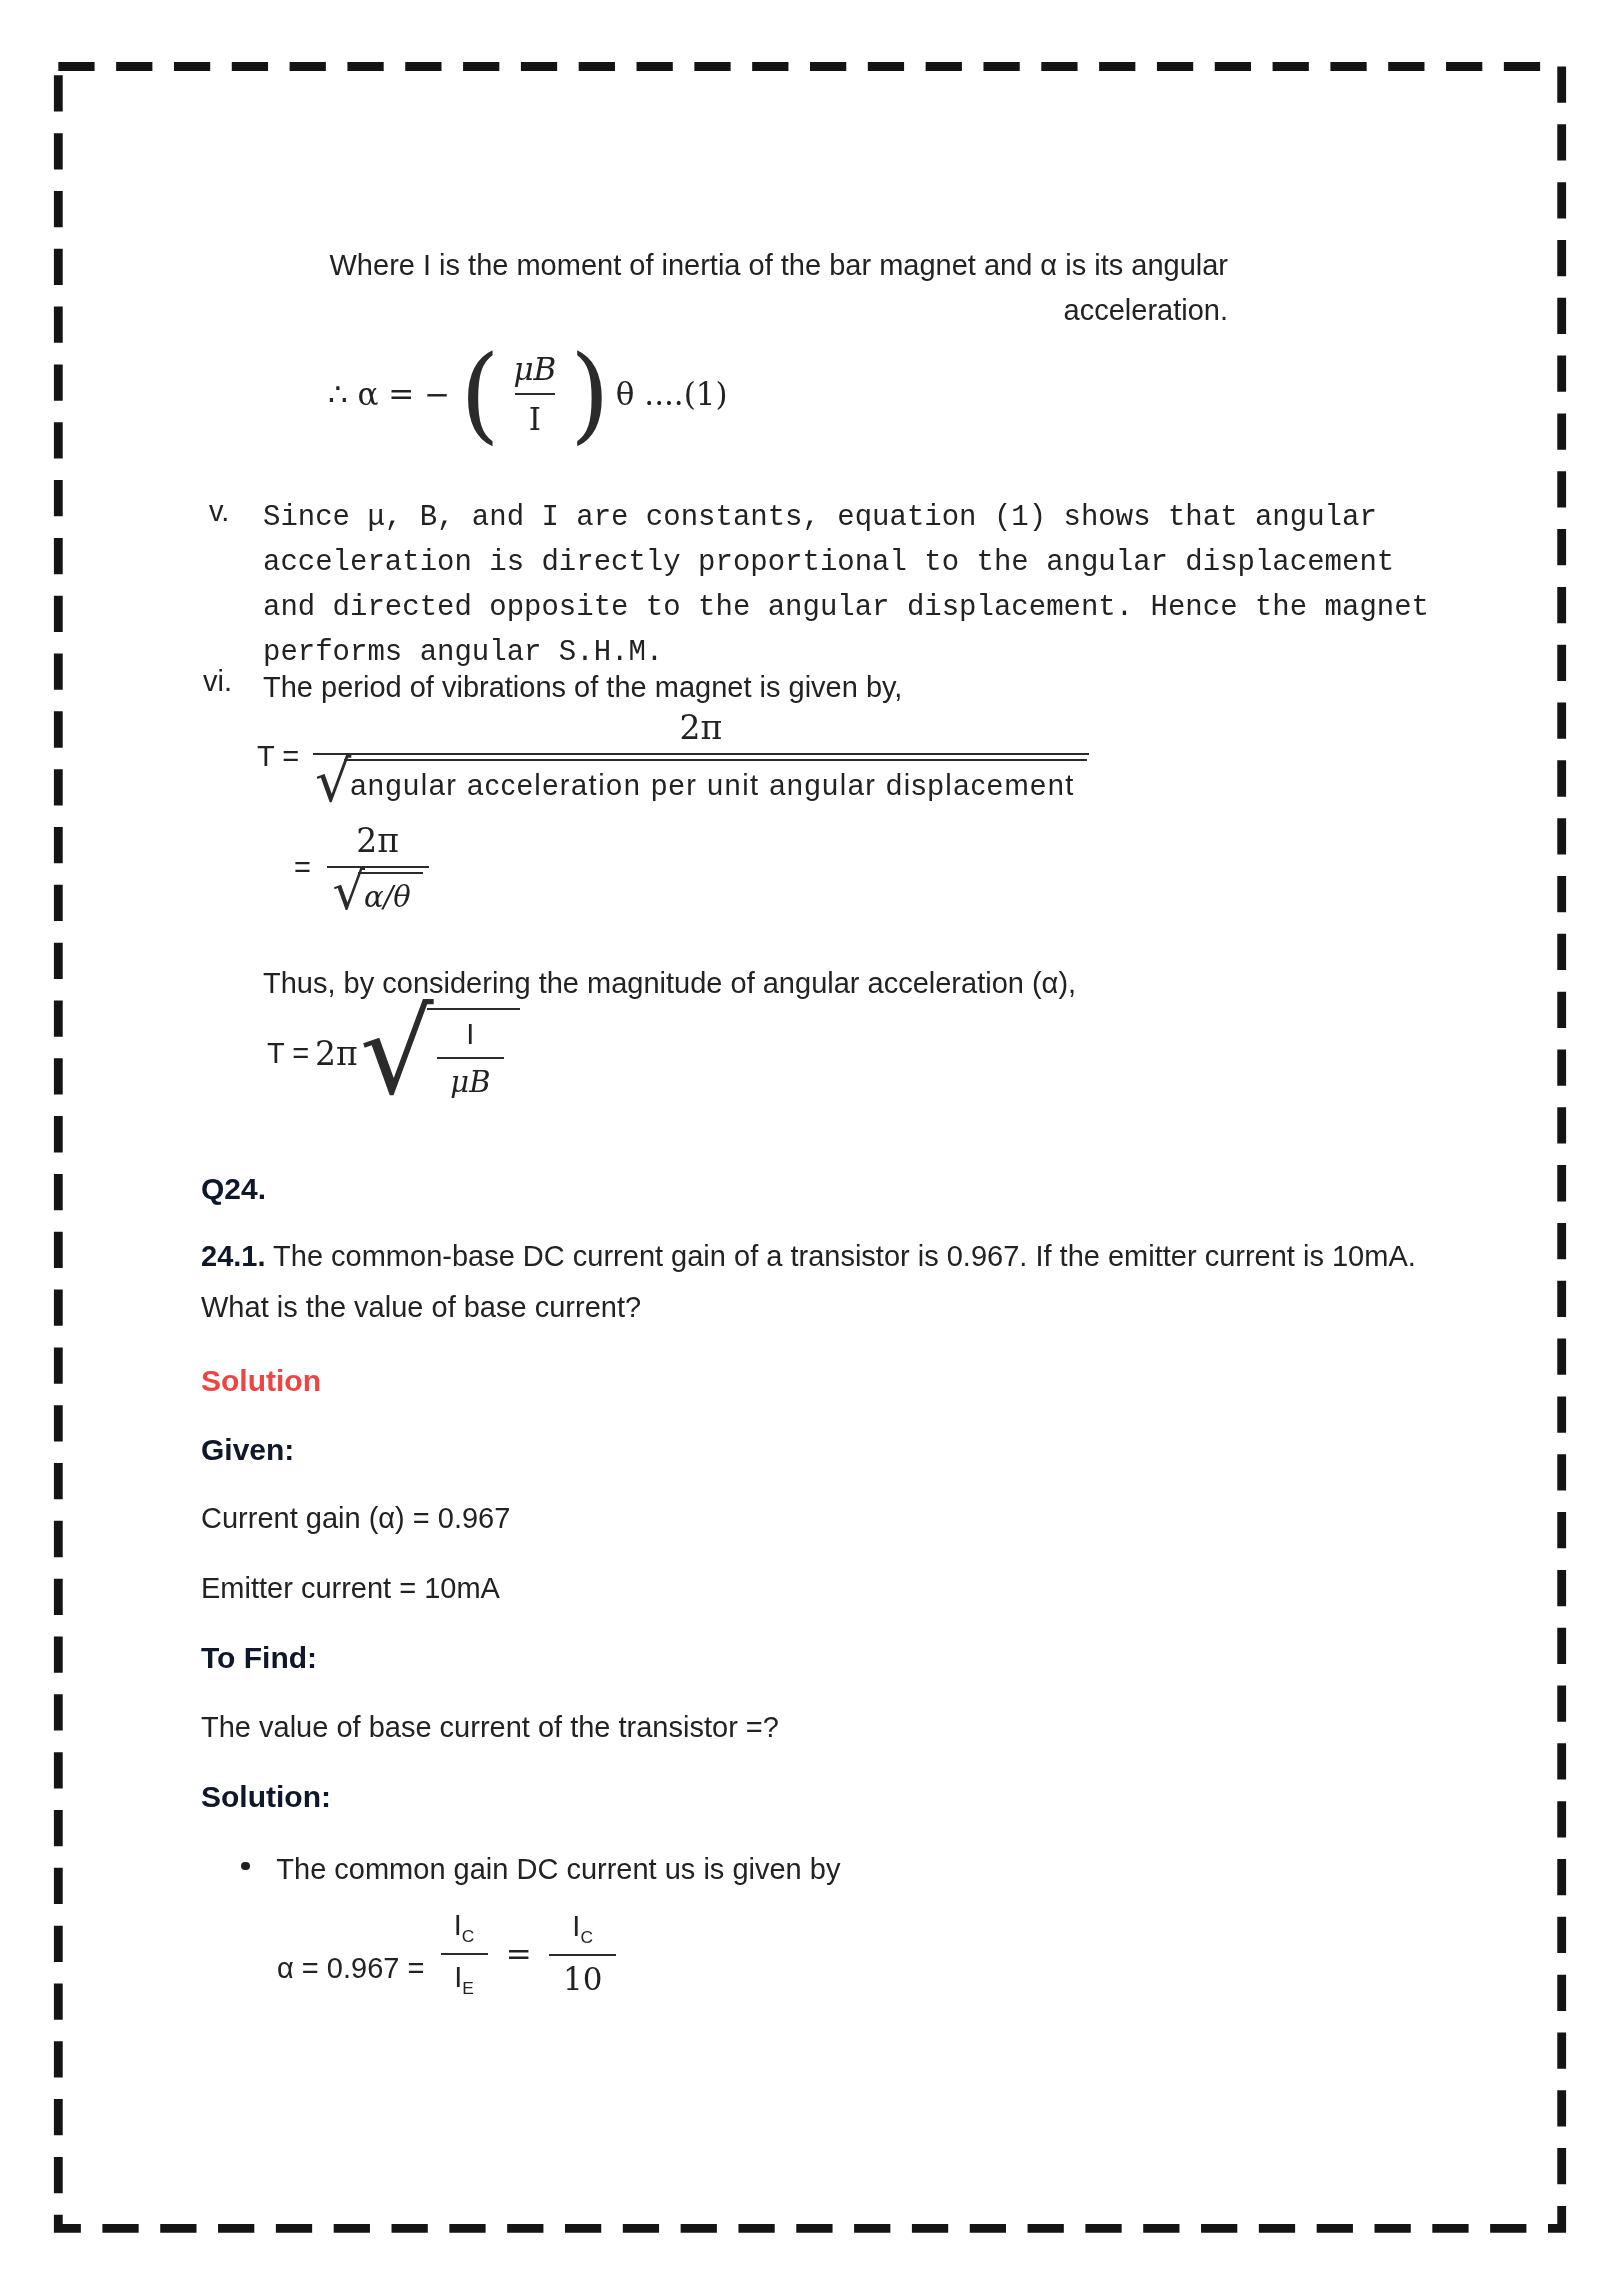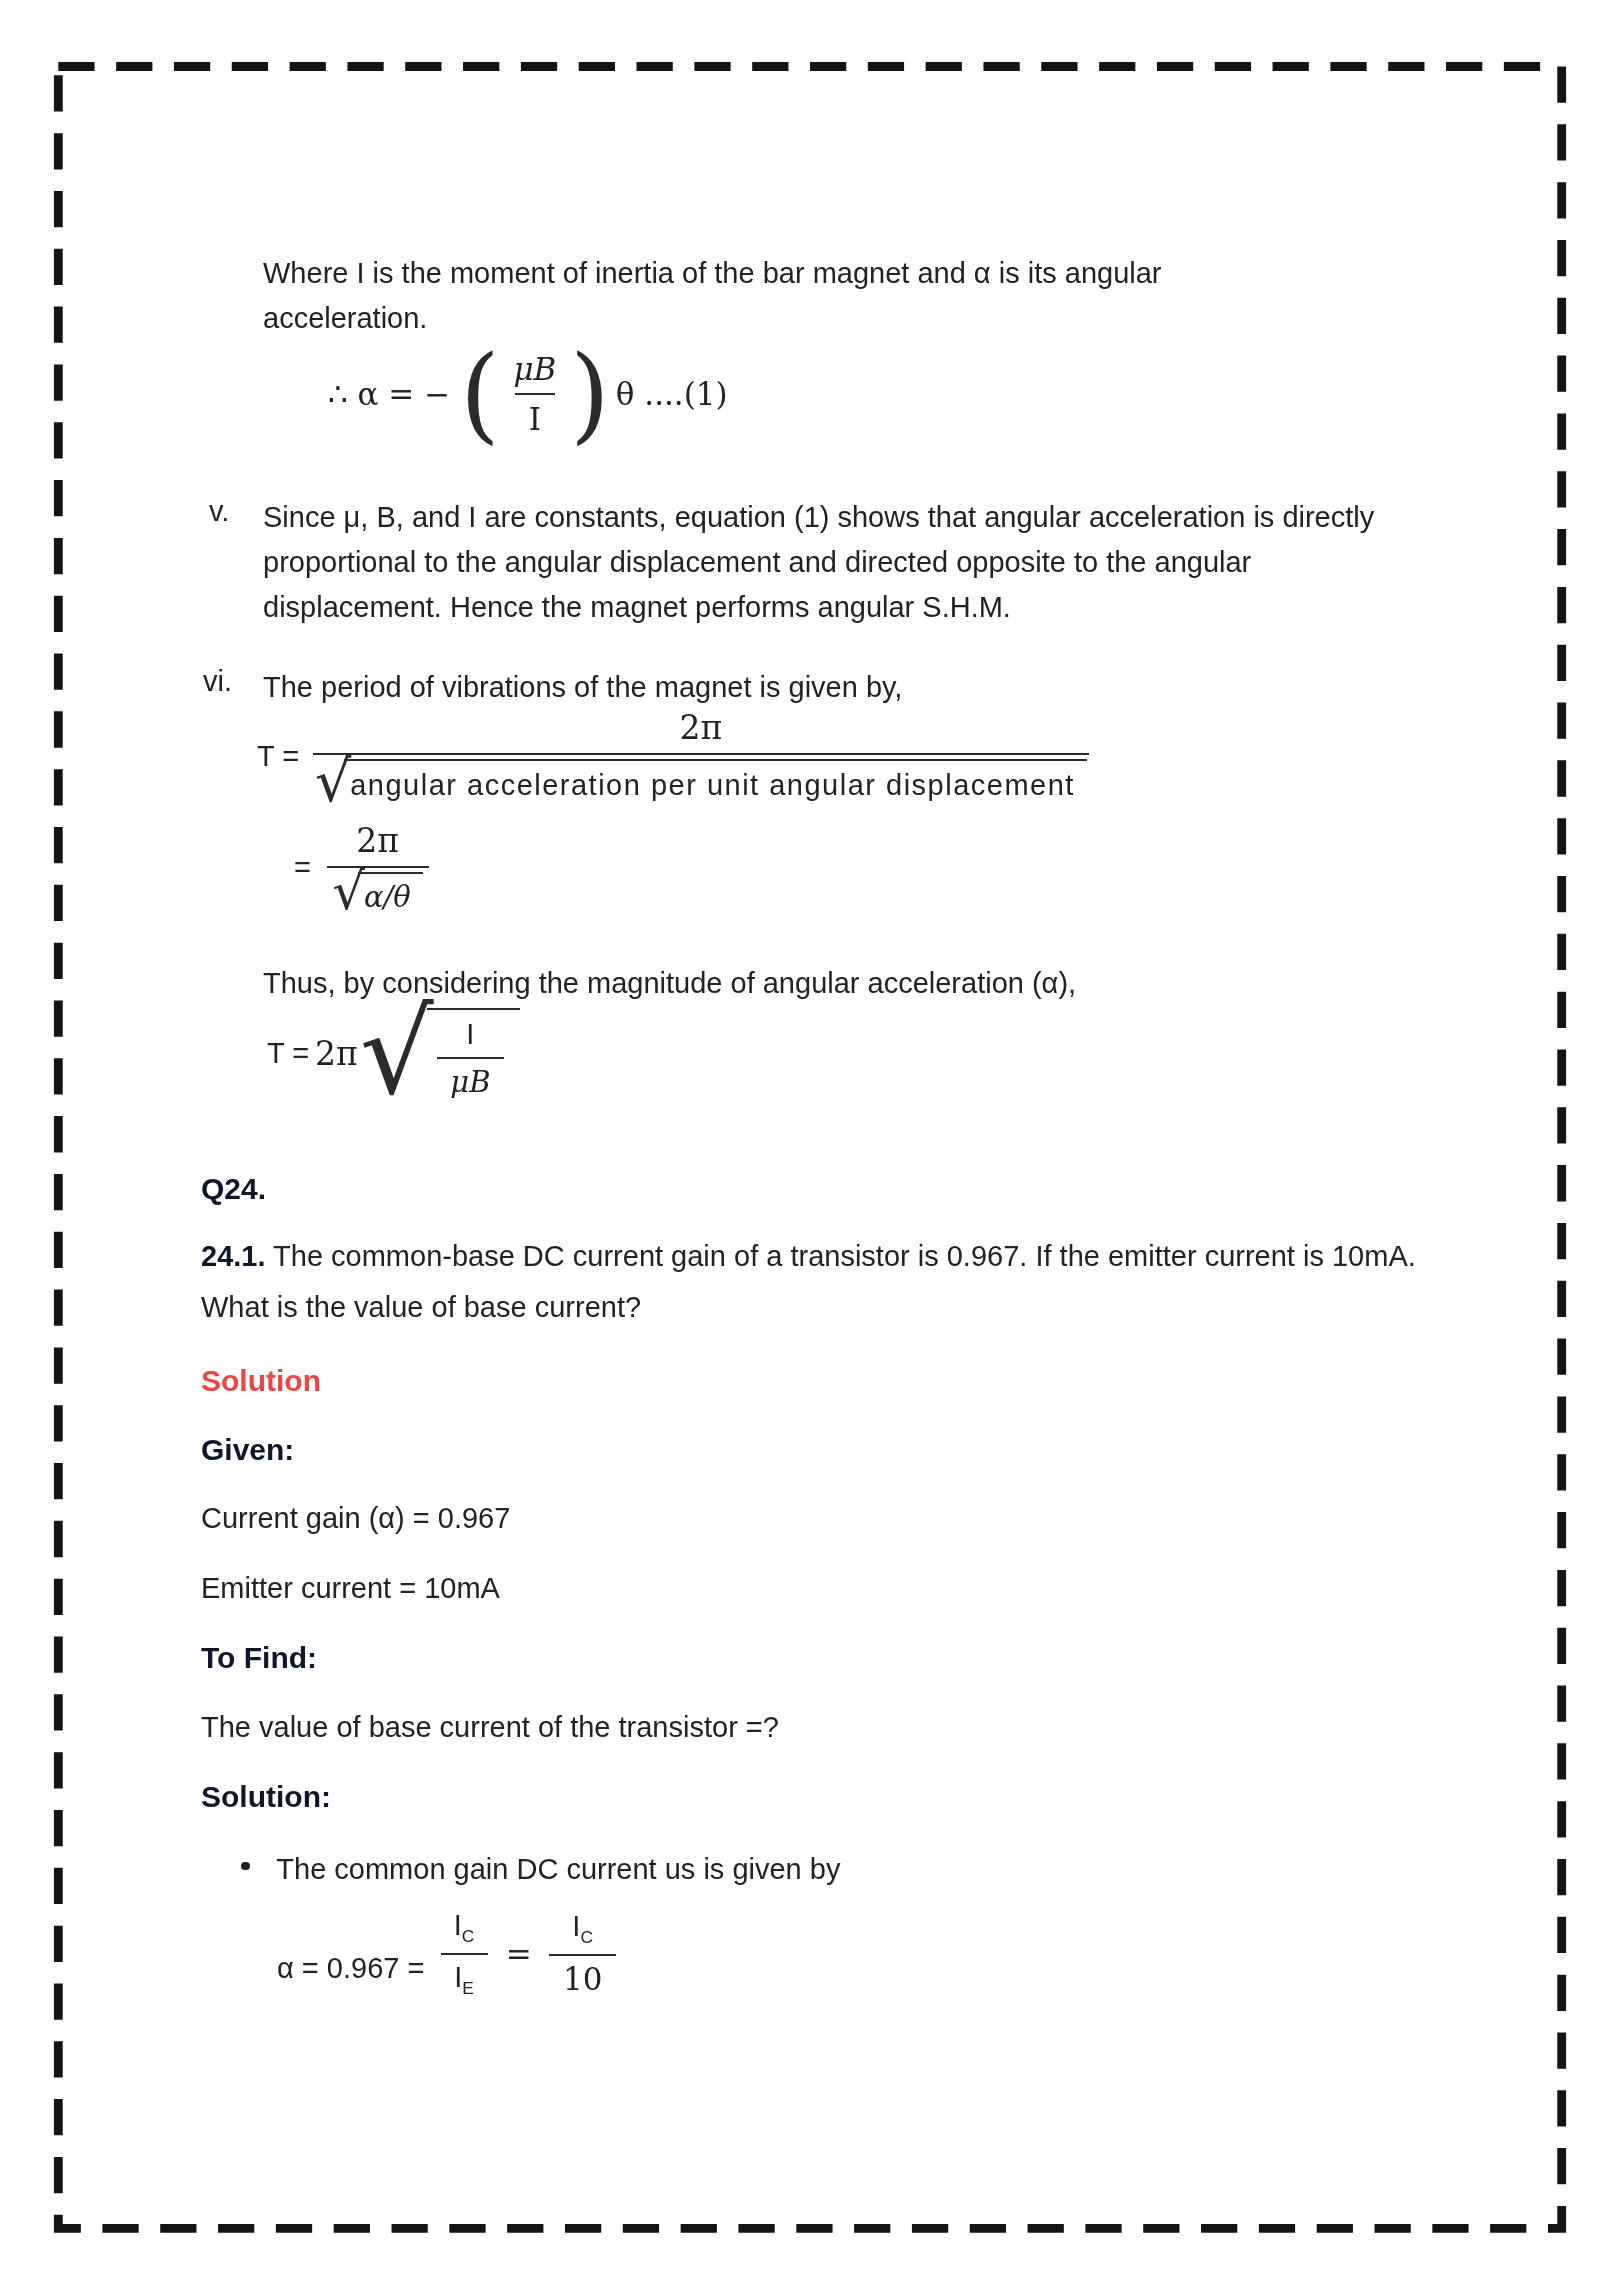--- a/index.html
+++ b/index.html
@@ -38,35 +38,35 @@
 </style>
 </head>
 <body>
 
 <div class="page">
 
   <svg class="frame-svg" width="1620" height="2293" aria-hidden="true" viewBox="0 0 1653 2339">
     <rect x="59.5" y="67.5" width="1534" height="2206" fill="none" stroke="#141414" stroke-width="9" stroke-dasharray="37 22"></rect>
   </svg>
 
-  <div class="blk body-text" style="left:263px; top:251px; width:965px;">Where I is the moment of inertia of the bar magnet and α is its angular acceleration.</div>
+  <div class="blk body-text" style="left:263px; top:243px; width:965px;text-align:right;">Where I is the moment of inertia of the bar magnet and α is its angular acceleration.</div>
 
   <div class="blk eq" style="left:328px; top:351px;">
     <span class="serif m32" style="margin-right:9.8px;">∴ α = −</span>
     <span class="paren">(</span>
     <span class="frac serif m32">
       <span class="num it">μB</span>
       <span class="den">I</span>
     </span>
     <span class="paren">)</span>
     <span class="serif m32" style="margin-left:5.9px;">θ ....(1)</span>
   </div>
 
   <div class="marker-col" style="left:209px; top:495px;">v.</div>
-  <div class="blk body-text" style="left:263px; top:495px; width:1166px;">Since μ, B, and I are constants, equation (1) shows that angular acceleration is directly proportional to the angular displacement and directed opposite to the angular displacement. Hence the magnet performs angular S.H.M.</div>
+  <div class="blk body-text" style="left:263px; top:495px; width:1166px;font-family:Liberation Mono, monospace;">Since μ, B, and I are constants, equation (1) shows that angular acceleration is directly proportional to the angular displacement and directed opposite to the angular displacement. Hence the magnet performs angular S.H.M.</div>
 
   <div class="marker-col" style="left:203px; top:665px;">vi.</div>
   <div class="blk body-text" style="left:263px; top:665px; width:1166px;">The period of vibrations of the magnet is given by,</div>
 
   <div class="blk eq" style="left:257px; top:708px;">
     <span class="m30" style="margin-right:13.7px;">T =</span>
     <span class="frac">
       <span class="num serif m34">2π</span>
       <span class="den" style="padding:3.9px 2px 0;">
         <span class="sqrt">

